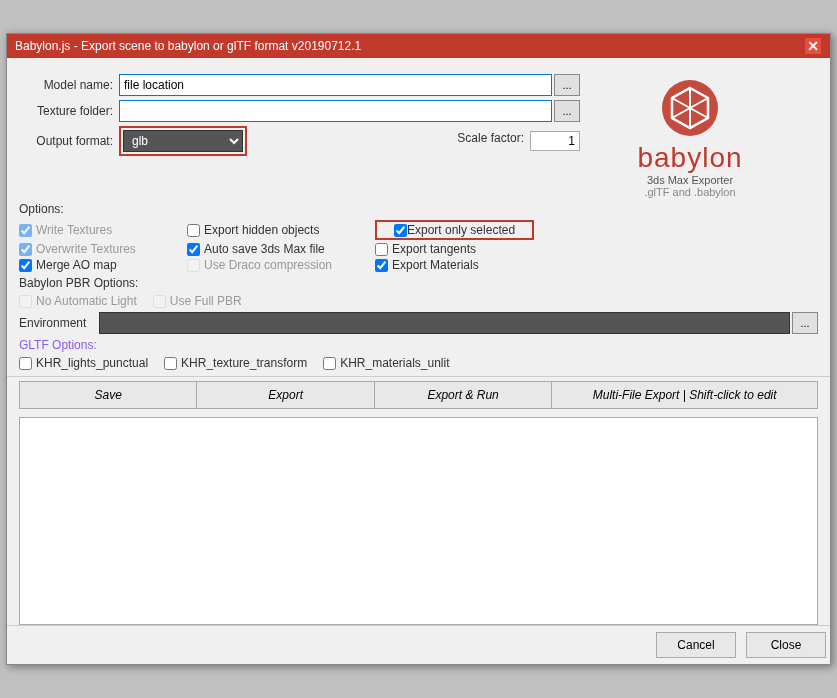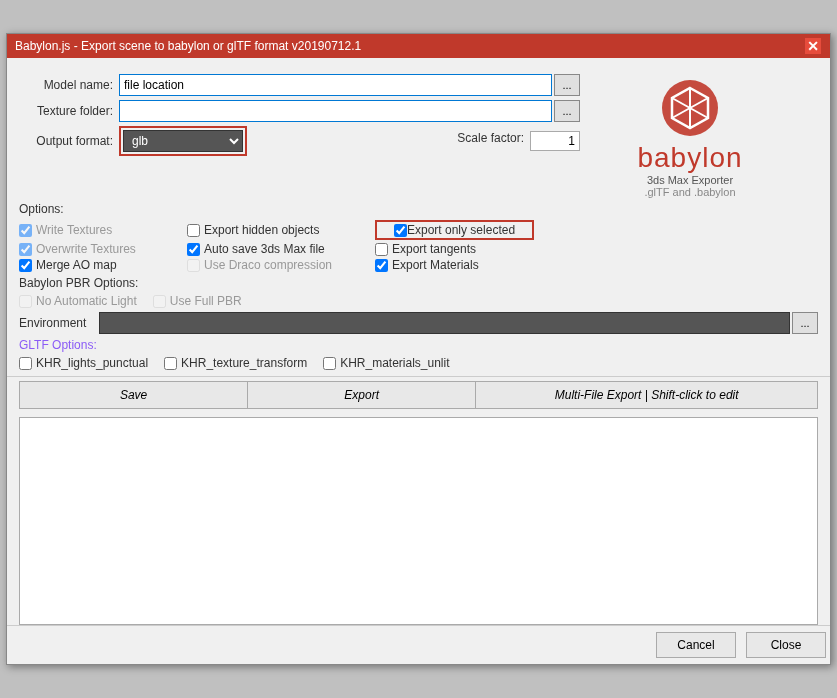--- a/index.html
+++ b/index.html
@@ -425,20 +425,21 @@
         <div class="check-item">
           <input type="checkbox" style="">
           <label>KHR_materials_unlit</label>
         </div>
       </div>
     </div>
 
     <div class="action-bar">
       <button class="action-btn">Save</button>
       <button class="action-btn">Export</button>
+      <button class="action-btn">Export &amp; Run</button>
       <button class="action-btn multi-btn">Multi-File Export | Shift-click to edit</button>
     </div>
 
     <div class="output-area"></div>
 
     <div class="bottom-bar">
       <button class="bottom-btn">Cancel</button>
       <button class="bottom-btn">Close</button>
     </div>
   </div>

